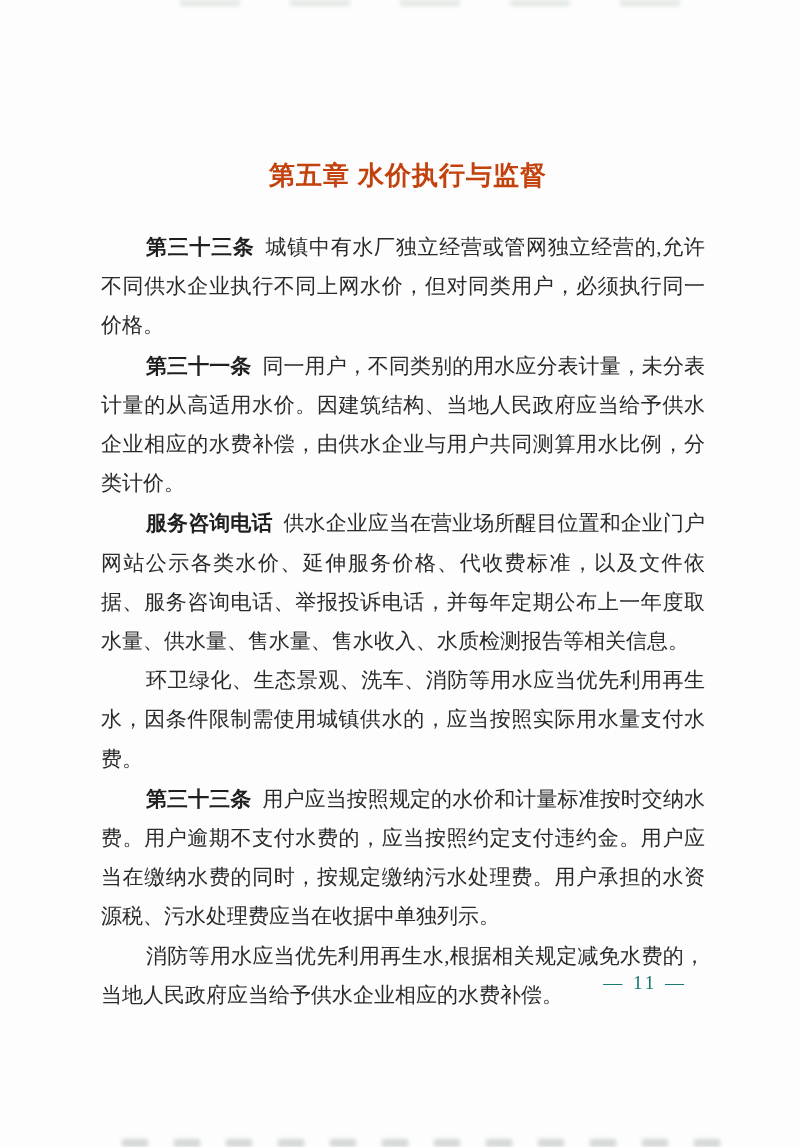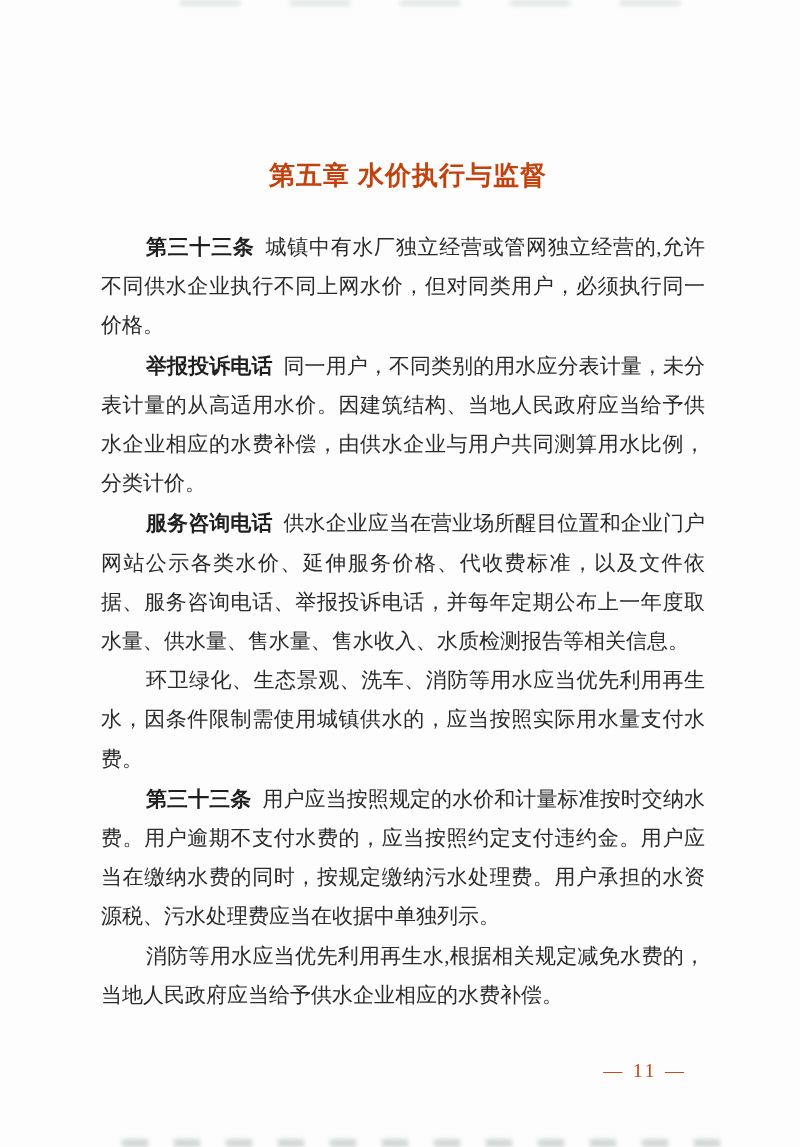--- a/index.html
+++ b/index.html
@@ -43,24 +43,24 @@
   }
   .art-num {
     font-family: "Liberation Sans", "DejaVu Sans", sans-serif;
     font-weight: 700;
     color: #1f1f1f;
     margin-right: 11px;
   }
   .art-num:empty { display: none; margin: 0; }
   .page-number {
     position: absolute;
-    top: 1060px; right: 113px;
+    top: 972px; right: 113px;
     font-size: 19px;
     letter-spacing: 3px;
-    color: #c2410c;
+    color: #0f766e;
     font-family: "Liberation Serif", "DejaVu Serif", serif;
   }
   
   .artifact-bottom {
     position: absolute;
     top: 1139px; left: 122px;
     width: 620px; height: 8px;
     background: repeating-linear-gradient(90deg,
       rgba(178,184,184,0.55) 0px, rgba(178,184,184,0.55) 26px,
       rgba(178,184,184,0.0) 26px, rgba(178,184,184,0.0) 52px);
@@ -85,21 +85,21 @@
 
   <h1 class="chapter-title">第五章 水价执行与监督</h1>
 
   <div class="doc-body">
 
     <p class="para">
       <span class="art-num">第三十三条</span><span>城镇中有水厂独立经营或管网独立经营的,允许不同供水企业执行不同上网水价，但对同类用户，必须执行同一价格。</span>
     </p>
 
     <p class="para">
-      <span class="art-num">举报投诉电话</span><span>同一用户，不同类别的用水应分表计量，未分表计量的从高适用水价。因建筑结构、当地人民政府应当给予供水企业相应的水费补偿，由供水企业与用户共同测算用水比例，分类计价。</span>
+      <span class="art-num">第三十一条</span><span>同一用户，不同类别的用水应分表计量，未分表计量的从高适用水价。因建筑结构、当地人民政府应当给予供水企业相应的水费补偿，由供水企业与用户共同测算用水比例，分类计价。</span>
     </p>
 
     <p class="para">
       <span class="art-num">服务咨询电话</span><span>供水企业应当在营业场所醒目位置和企业门户网站公示各类水价、延伸服务价格、代收费标准，以及文件依据、服务咨询电话、举报投诉电话，并每年定期公布上一年度取水量、供水量、售水量、售水收入、水质检测报告等相关信息。</span>
     </p>
 
     <p class="para">
       <span>环卫绿化、生态景观、洗车、消防等用水应当优先利用再生水，因条件限制需使用城镇供水的，应当按照实际用水量支付水费。</span>
     </p>
 

